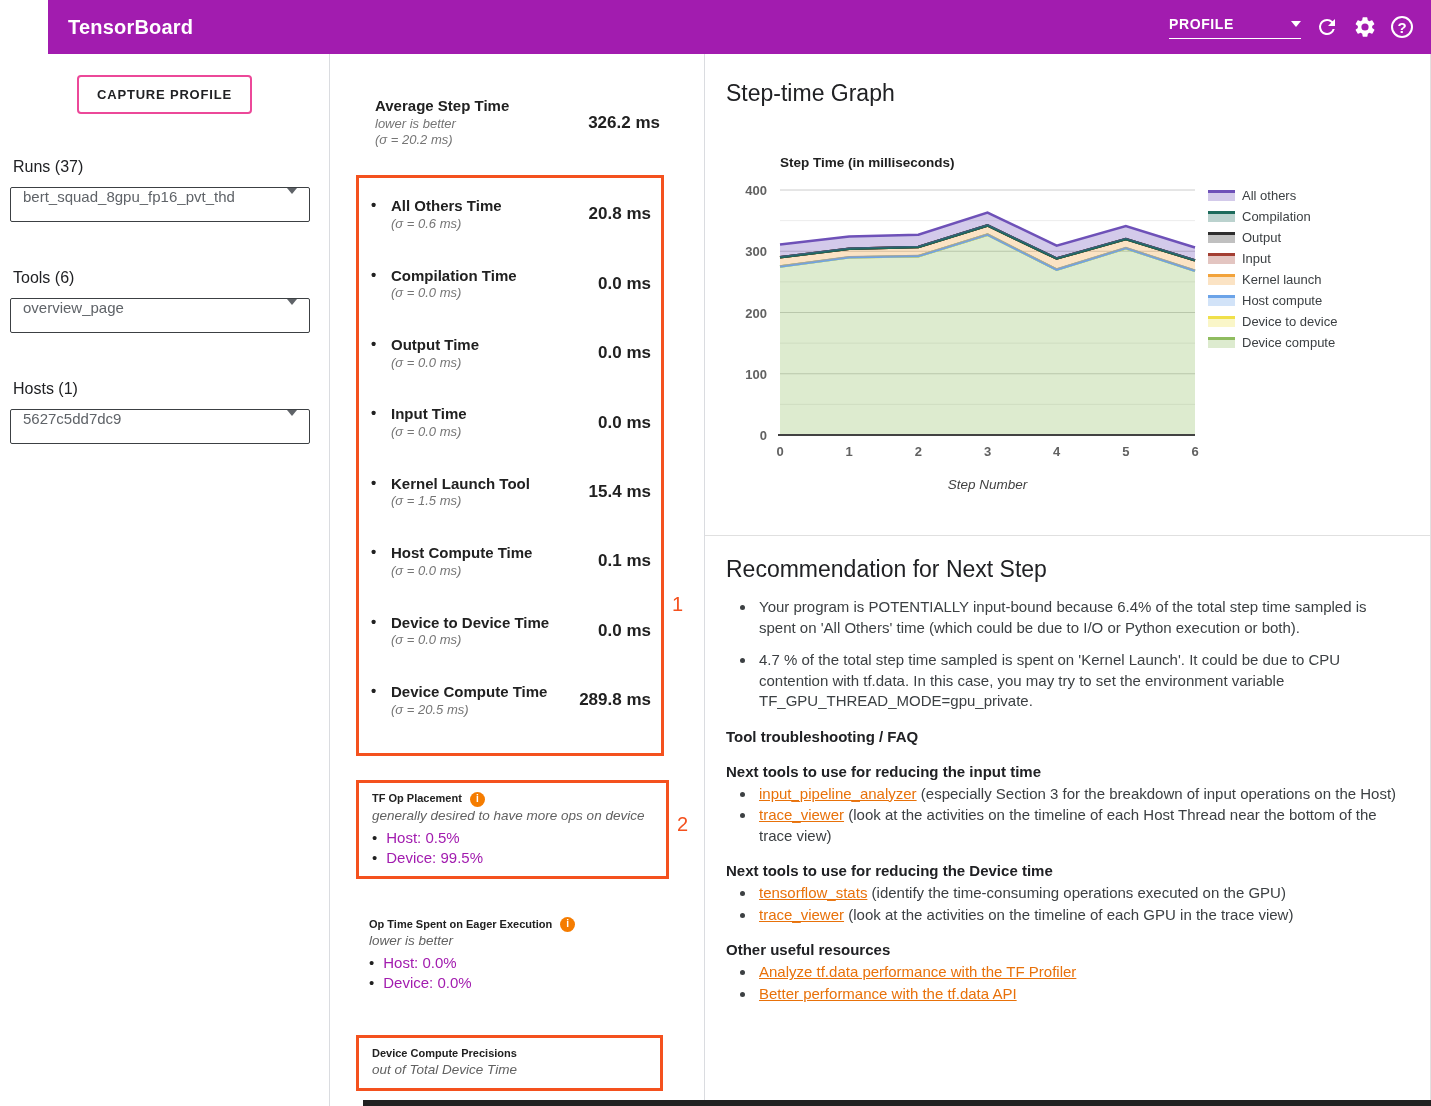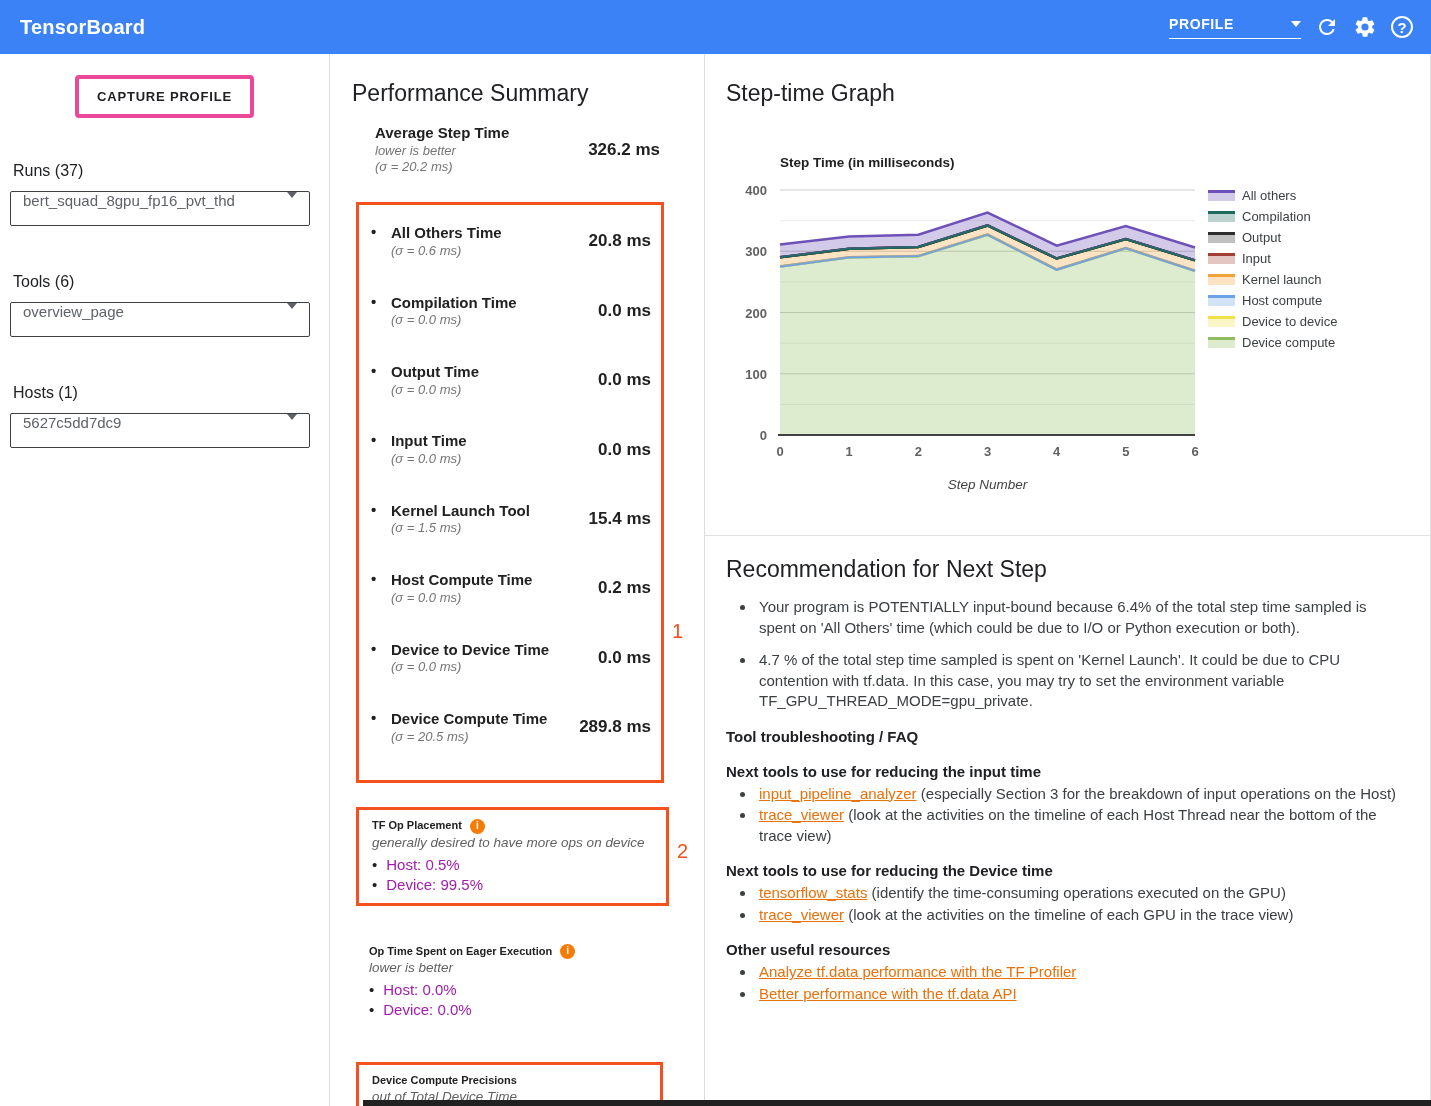--- a/index.html
+++ b/index.html
@@ -1,21 +1,21 @@
 <!DOCTYPE html>
 <html><head>
 <meta charset="utf-8">
 <style>
   * { margin:0; padding:0; box-sizing:border-box; }
   html,body { width:1431px; height:1106px; overflow:hidden; background:#fff;
     font-family:"Liberation Sans", sans-serif; color:#202124; }
 
   
-  .header { height:54px; background:#3b82f6; display:flex; align-items:center;
-    justify-content:space-between; padding:0 18px 0 20px; }
+  .header { height:54px; background:#a21caf; display:flex; align-items:center;
+    justify-content:space-between; padding:0 18px 0 20px;margin-left:48px; }
   .app-title { color:#fff; font-size:20px; font-weight:bold; letter-spacing:.2px; }
   .header-right { display:flex; align-items:center; gap:14px; }
   .profile-select { display:flex; align-items:center; justify-content:space-between;
     width:132px; border-bottom:1px solid #fff; padding-bottom:6px; cursor:pointer; }
   .profile-select span { color:#fff; font-size:14px; font-weight:bold; letter-spacing:.6px; }
   .caret-down { width:0; height:0; border-left:5px solid transparent;
     border-right:5px solid transparent; border-top:6px solid #fff; }
   .hicon { width:24px; height:24px; cursor:pointer; }
   .help-circle { width:22px; height:22px; border:2px solid #fff; border-radius:50%;
     color:#fff; font-size:15px; font-weight:bold; display:flex; align-items:center;
@@ -23,21 +23,21 @@
   .help-circle::before { content:"?"; }
 
   
   .main { display:flex; height:1052px; }
   .sidebar { width:330px; border-right:1px solid #dadce0; padding-top:21px; }
   .mid { width:375px; border-right:1px solid #dadce0; padding:26px 0 0 22px; position:relative; }
   .right { flex:1; position:relative; border-right:1px solid #e0e0e0; }
 
   
   .capture-btn { display:block; margin:0 auto 44px auto; background:#fff;
-    border:4px solid #ec4899; border-radius:4px; padding:10px 18px; font-size:13px;
+    border:2px solid #ec4899; border-radius:4px; padding:10px 18px; font-size:13px;
     font-weight:bold; letter-spacing:.8px; color:#202124; cursor:pointer;
     font-family:"Liberation Sans",sans-serif; }
   .side-label { font-size:16px; color:#202124; margin:0 0 11px 13px; }
   .side-select { width:300px; margin:0 0 47px 10px; border:1px solid #3c4043;
     border-radius:2px; height:35px; display:flex; 
     justify-content:space-between; padding:0 12px; cursor:pointer; }
   .side-select span { font-size:15px; color:#5f6368; }
   .caret-gray { width:0; height:0; border-left:5px solid transparent;
     border-right:5px solid transparent; border-top:6px solid #5f6368; }
 
@@ -132,21 +132,20 @@
     </div>
 
     <div class="side-label">Hosts (1)</div>
     <div class="side-select">
       <span>5627c5dd7dc9</span>
       <span class="caret-gray"></span>
     </div>
   </div>
 
   <div class="mid">
-    <h2 class="pane-title">Performance Summary</h2>
 
     <div class="avg-row">
       <div class="m-left">
         <div class="m-title">Average Step Time</div>
         <div class="m-note">lower is better</div>
         <div class="m-sigma">(σ = 20.2 ms)</div>
       </div>
       <div class="m-value">326.2 ms</div>
     </div>
 
@@ -190,21 +189,21 @@
           <div class="m-sigma">(σ = 1.5 ms)</div>
         </div>
         <div class="m-value">15.4 ms</div>
       </div>
       <div class="metric-row">
         <span class="m-bullet"></span>
         <div class="m-left">
           <div class="m-title">Host Compute Time</div>
           <div class="m-sigma">(σ = 0.0 ms)</div>
         </div>
-        <div class="m-value">0.2 ms</div>
+        <div class="m-value">0.1 ms</div>
       </div>
       <div class="metric-row">
         <span class="m-bullet"></span>
         <div class="m-left">
           <div class="m-title">Device to Device Time</div>
           <div class="m-sigma">(σ = 0.0 ms)</div>
         </div>
         <div class="m-value">0.0 ms</div>
       </div>
       <div class="metric-row">

